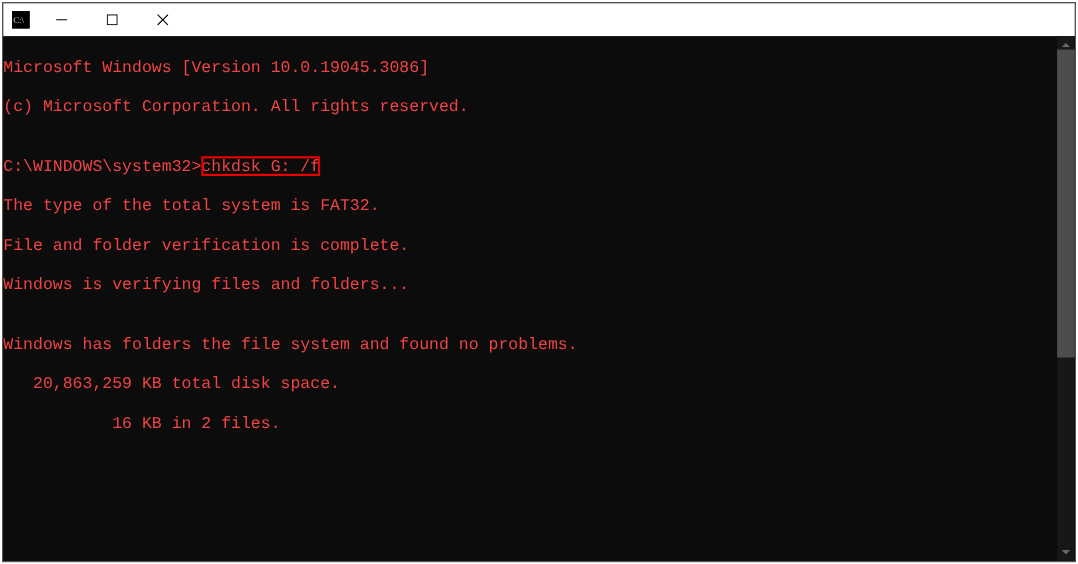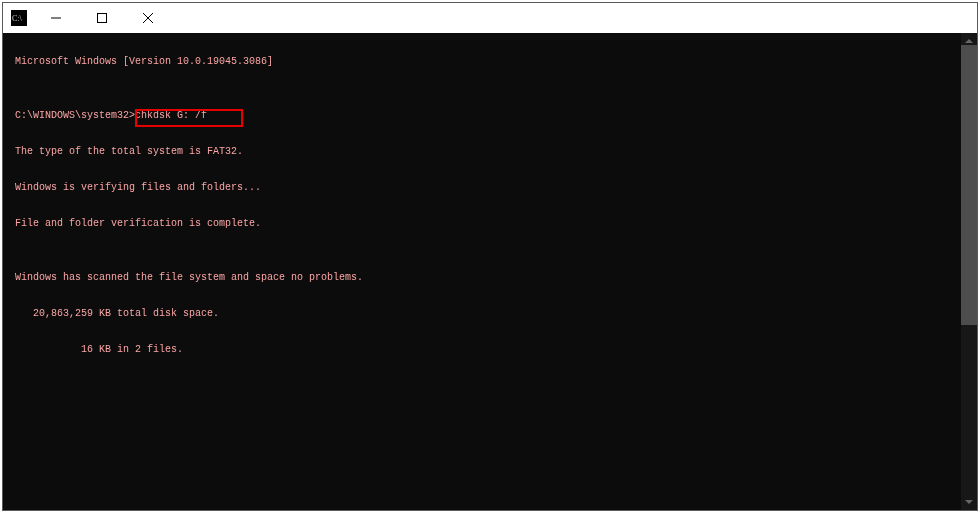--- a/index.html
+++ b/index.html
@@ -64,24 +64,24 @@
       justify-content: center;
       cursor: pointer;
     }
     .window-control svg {
       width: 10px;
       height: 10px;
     }
     .terminal {
       flex: 1;
       background: #0c0c0c;
-      color: #fca5a5;
-      padding: 2px 12px;
+      color: #ef4444;
+      padding: 2px 0;
       font-family: Consolas, 'Courier New', monospace;
-      font-size: 10px;
+      font-size: 15px;
       line-height: 18px;
       white-space: pre;
       overflow: hidden;
       position: relative;
     }
     .line {
       white-space: pre;
       position: relative;
     }
     .highlight-box1 {
@@ -150,27 +150,28 @@
         <svg viewBox="0 0 10 10">
             <line x1="0" y1="0" x2="10" y2="10" stroke="#000" stroke-width="1"></line>
             <line x1="10" y1="0" x2="0" y2="10" stroke="#000" stroke-width="1"></line>
           </svg>
       </div>
     </div>
   </div>
 
   <div class="terminal">
 <div class="line">Microsoft Windows [Version 10.0.19045.3086]</div>
+<div class="line">(c) Microsoft Corporation. All rights reserved.</div>
 <div class="line"></div>
 <div class="line"><span>C:\WINDOWS\system32&gt;</span><span class="cmd-part"><span>chkdsk G: /f</span><span class="highlight-box1"></span></span></div>
 <div class="line">The type of the total system is FAT32.</div>
+<div class="line">File and folder verification is complete.</div>
 <div class="line">Windows is verifying files and folders...</div>
-<div class="line">File and folder verification is complete.</div>
 <div class="line"></div>
-<div class="line">Windows has scanned the file system and space no problems.</div>
+<div class="line">Windows has folders the file system and found no problems.</div>
 <div class="line">   20,863,259 KB total disk space.</div>
 <div class="line">           16 KB in 2 files.</div>
 
 <div class="line"></div>
 
 
 
 <div class="line"></div>
 
   </div>

